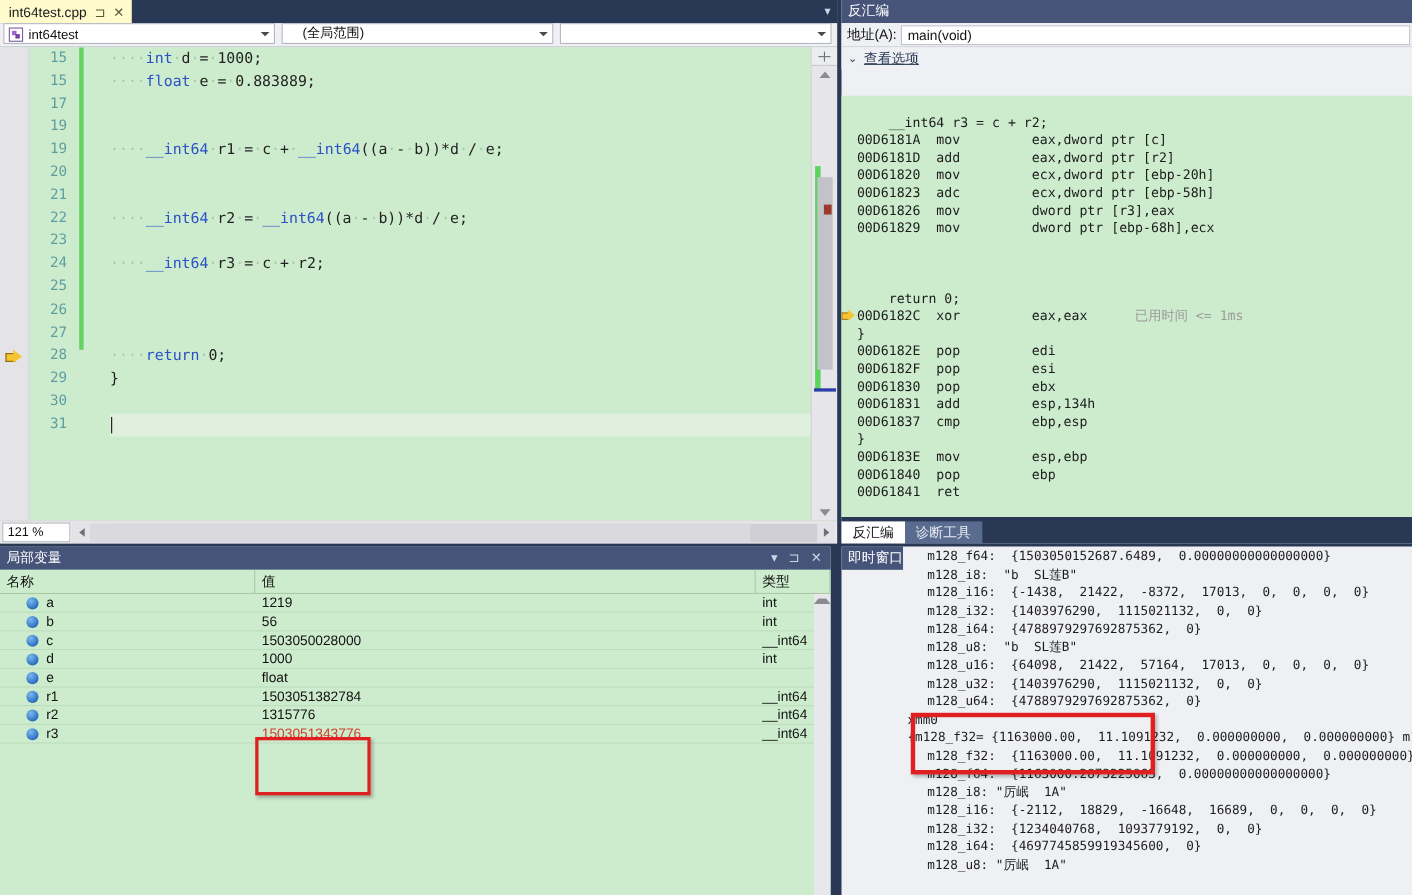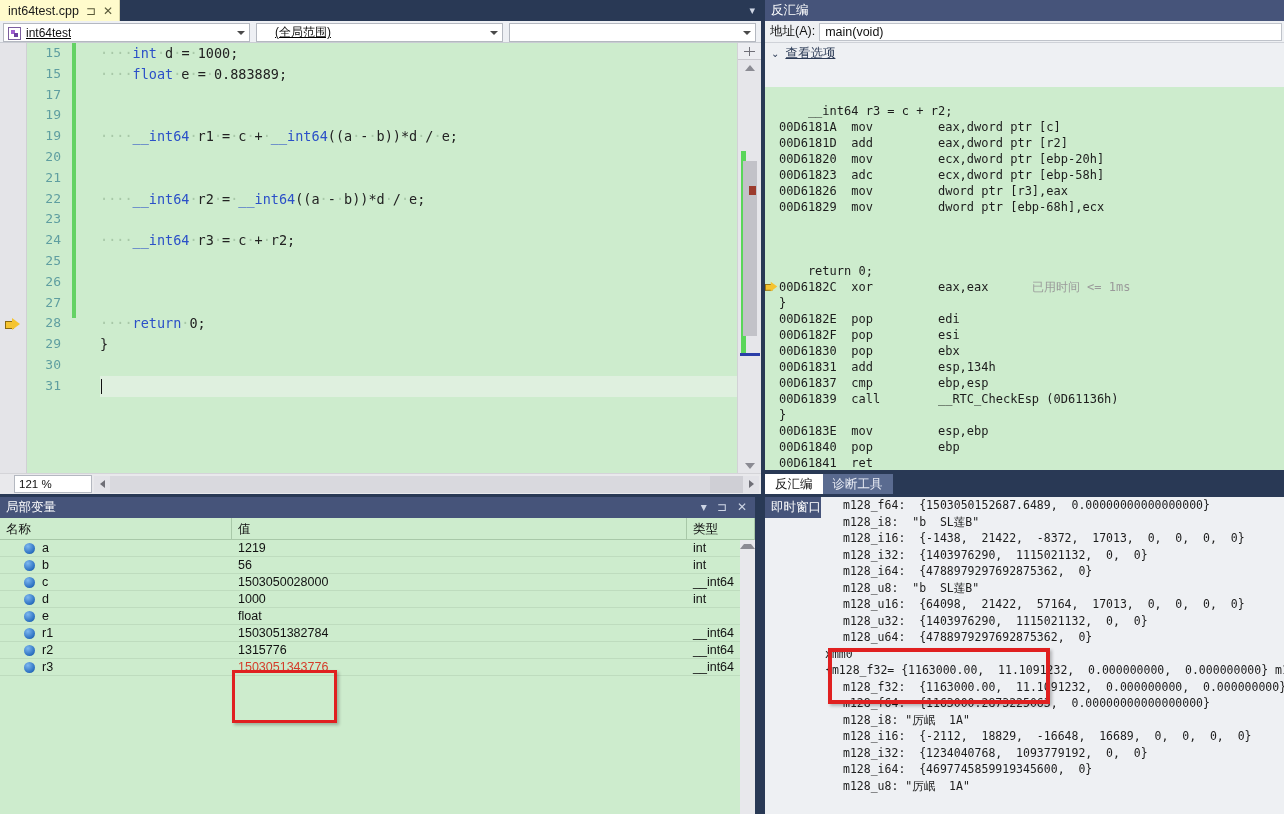--- a/index.html
+++ b/index.html
@@ -40,23 +40,22 @@
     font-size: 12.5px; display: flex; align-items: center;
     padding: 0 6px 0 8px; gap: 7px;
     border-right: 1px solid #d8d4a8;
   }
   #tab-file .pin, #tab-file .x { color: #5a5a3a; font-size: 12px; }
   #tabstrip .rightcaret {
     position: absolute; right: 6px; top: 4px; color: #cfd6e5; font-size: 11px;
   }
 
   #navbar {
-    height: 22px; background: #eef0f4; display: flex; align-items: flex-end;
+    height: 22px; background: #eef0f4; display: flex; align-items: flex-start;
     border-bottom: 1px solid #c9ccd3;
-    text-decoration: underline;
   }
   .combo {
     height: 19px; background: #ffffff; border: 1px solid #b4b8c0;
     display: flex; align-items: center; font-size: 12px; color: #111;
     position: relative; margin: 0 3px;
   }
   .combo .cap { padding-left: 18px; white-space: nowrap; overflow: hidden; }
   .combo .arrow {
     position: absolute; right: 4px; top: 50%; transform: translateY(-50%);
     width: 0; height: 0; border-left: 4px solid transparent;
@@ -144,21 +143,21 @@
   }
   #vgreen { position: absolute; left: 3px; width: 5px; top: 108px; height: 204px; background: #5ad65a; }
   #vred   { position: absolute; left: 11px; width: 7px; top: 143px; height: 9px; background: #9c3b2d; }
   #vblue  { position: absolute; left: 2px; width: 20px; top: 310px; height: 3px; background: #2b3ea8; }
 
   #editor-status {
     height: 21px; background: #e9e9ec; display: flex; align-items: center;
     border-top: 1px solid #d4d4d8;
   }
   #zoomcombo {
-    width: 78px; height: 18px; margin-left: 14px; background: #fff; border: 1px solid #b4b8c0;
+    width: 62px; height: 18px; margin-left: 2px; background: #fff; border: 1px solid #b4b8c0;
     font-size: 11.5px; color: #111; display: flex; align-items: center; position: relative;
   }
   #zoomcombo .cap { padding-left: 4px; }
   #hscroll {
     flex: 1; height: 17px; margin: 0 2px; background: #cfcfd5; position: relative;
     display: flex; align-items: center;
   }
   #hscroll .hl, #hscroll .hr {
     width: 16px; height: 17px; background: #e3e3e8; display: flex; align-items: center; justify-content: center;
   }
@@ -415,21 +414,20 @@
         <div class="dl ">00D6182C  xor         eax,eax      <span class="elapsed">已用时间 &lt;= 1ms</span></div>
         <div class="dasm-arrow" style="top: 193px;">
           <div class="arrowglyph"></div>
         </div>
         <div class="dl src">}</div>
         <div class="dl ">00D6182E  pop         edi</div>
         <div class="dl ">00D6182F  pop         esi</div>
         <div class="dl ">00D61830  pop         ebx</div>
         <div class="dl ">00D61831  add         esp,134h</div>
         <div class="dl ">00D61837  cmp         ebp,esp</div>
-        <div class="dl ">00D61839  call        __RTC_CheckEsp (0D61136h)</div>
         <div class="dl src">}</div>
         <div class="dl ">00D6183E  mov         esp,ebp</div>
         <div class="dl ">00D61840  pop         ebp</div>
         <div class="dl ">00D61841  ret</div>
       </div>
 
     <div id="disasm-tabs">
         <div class="dtab active">反汇编</div>
         <div class="dtab inactive">诊断工具</div>
       </div>

